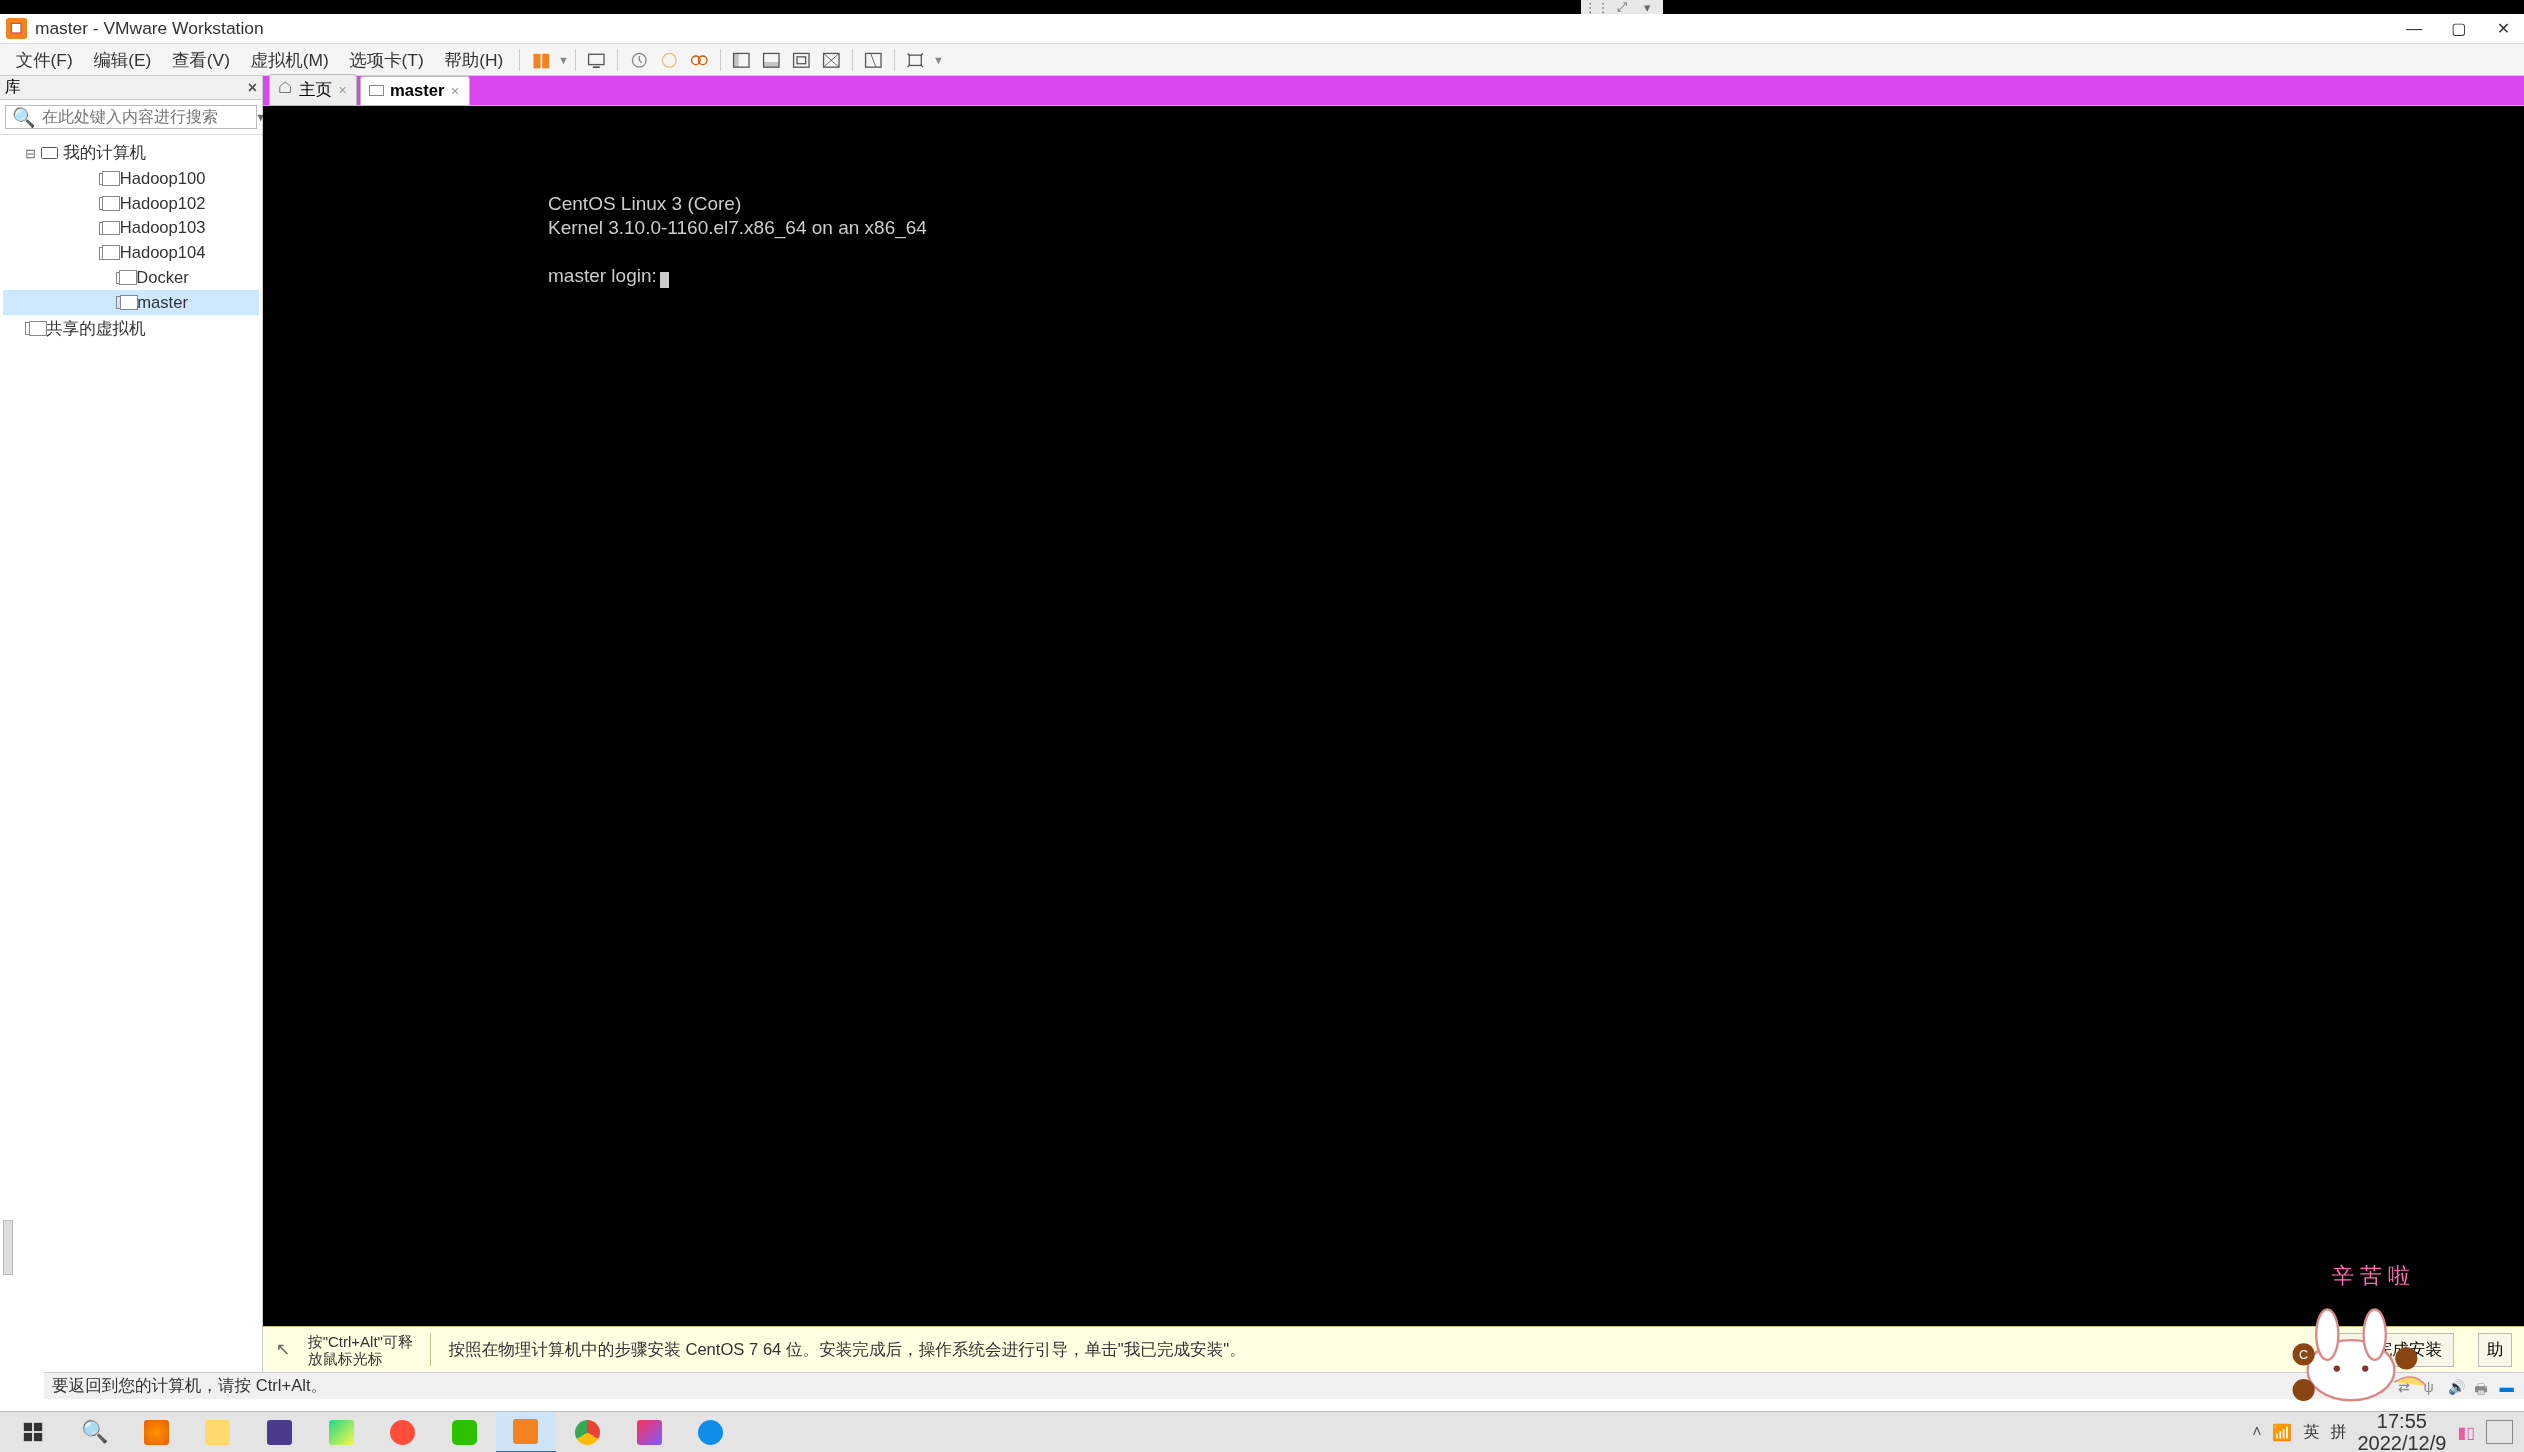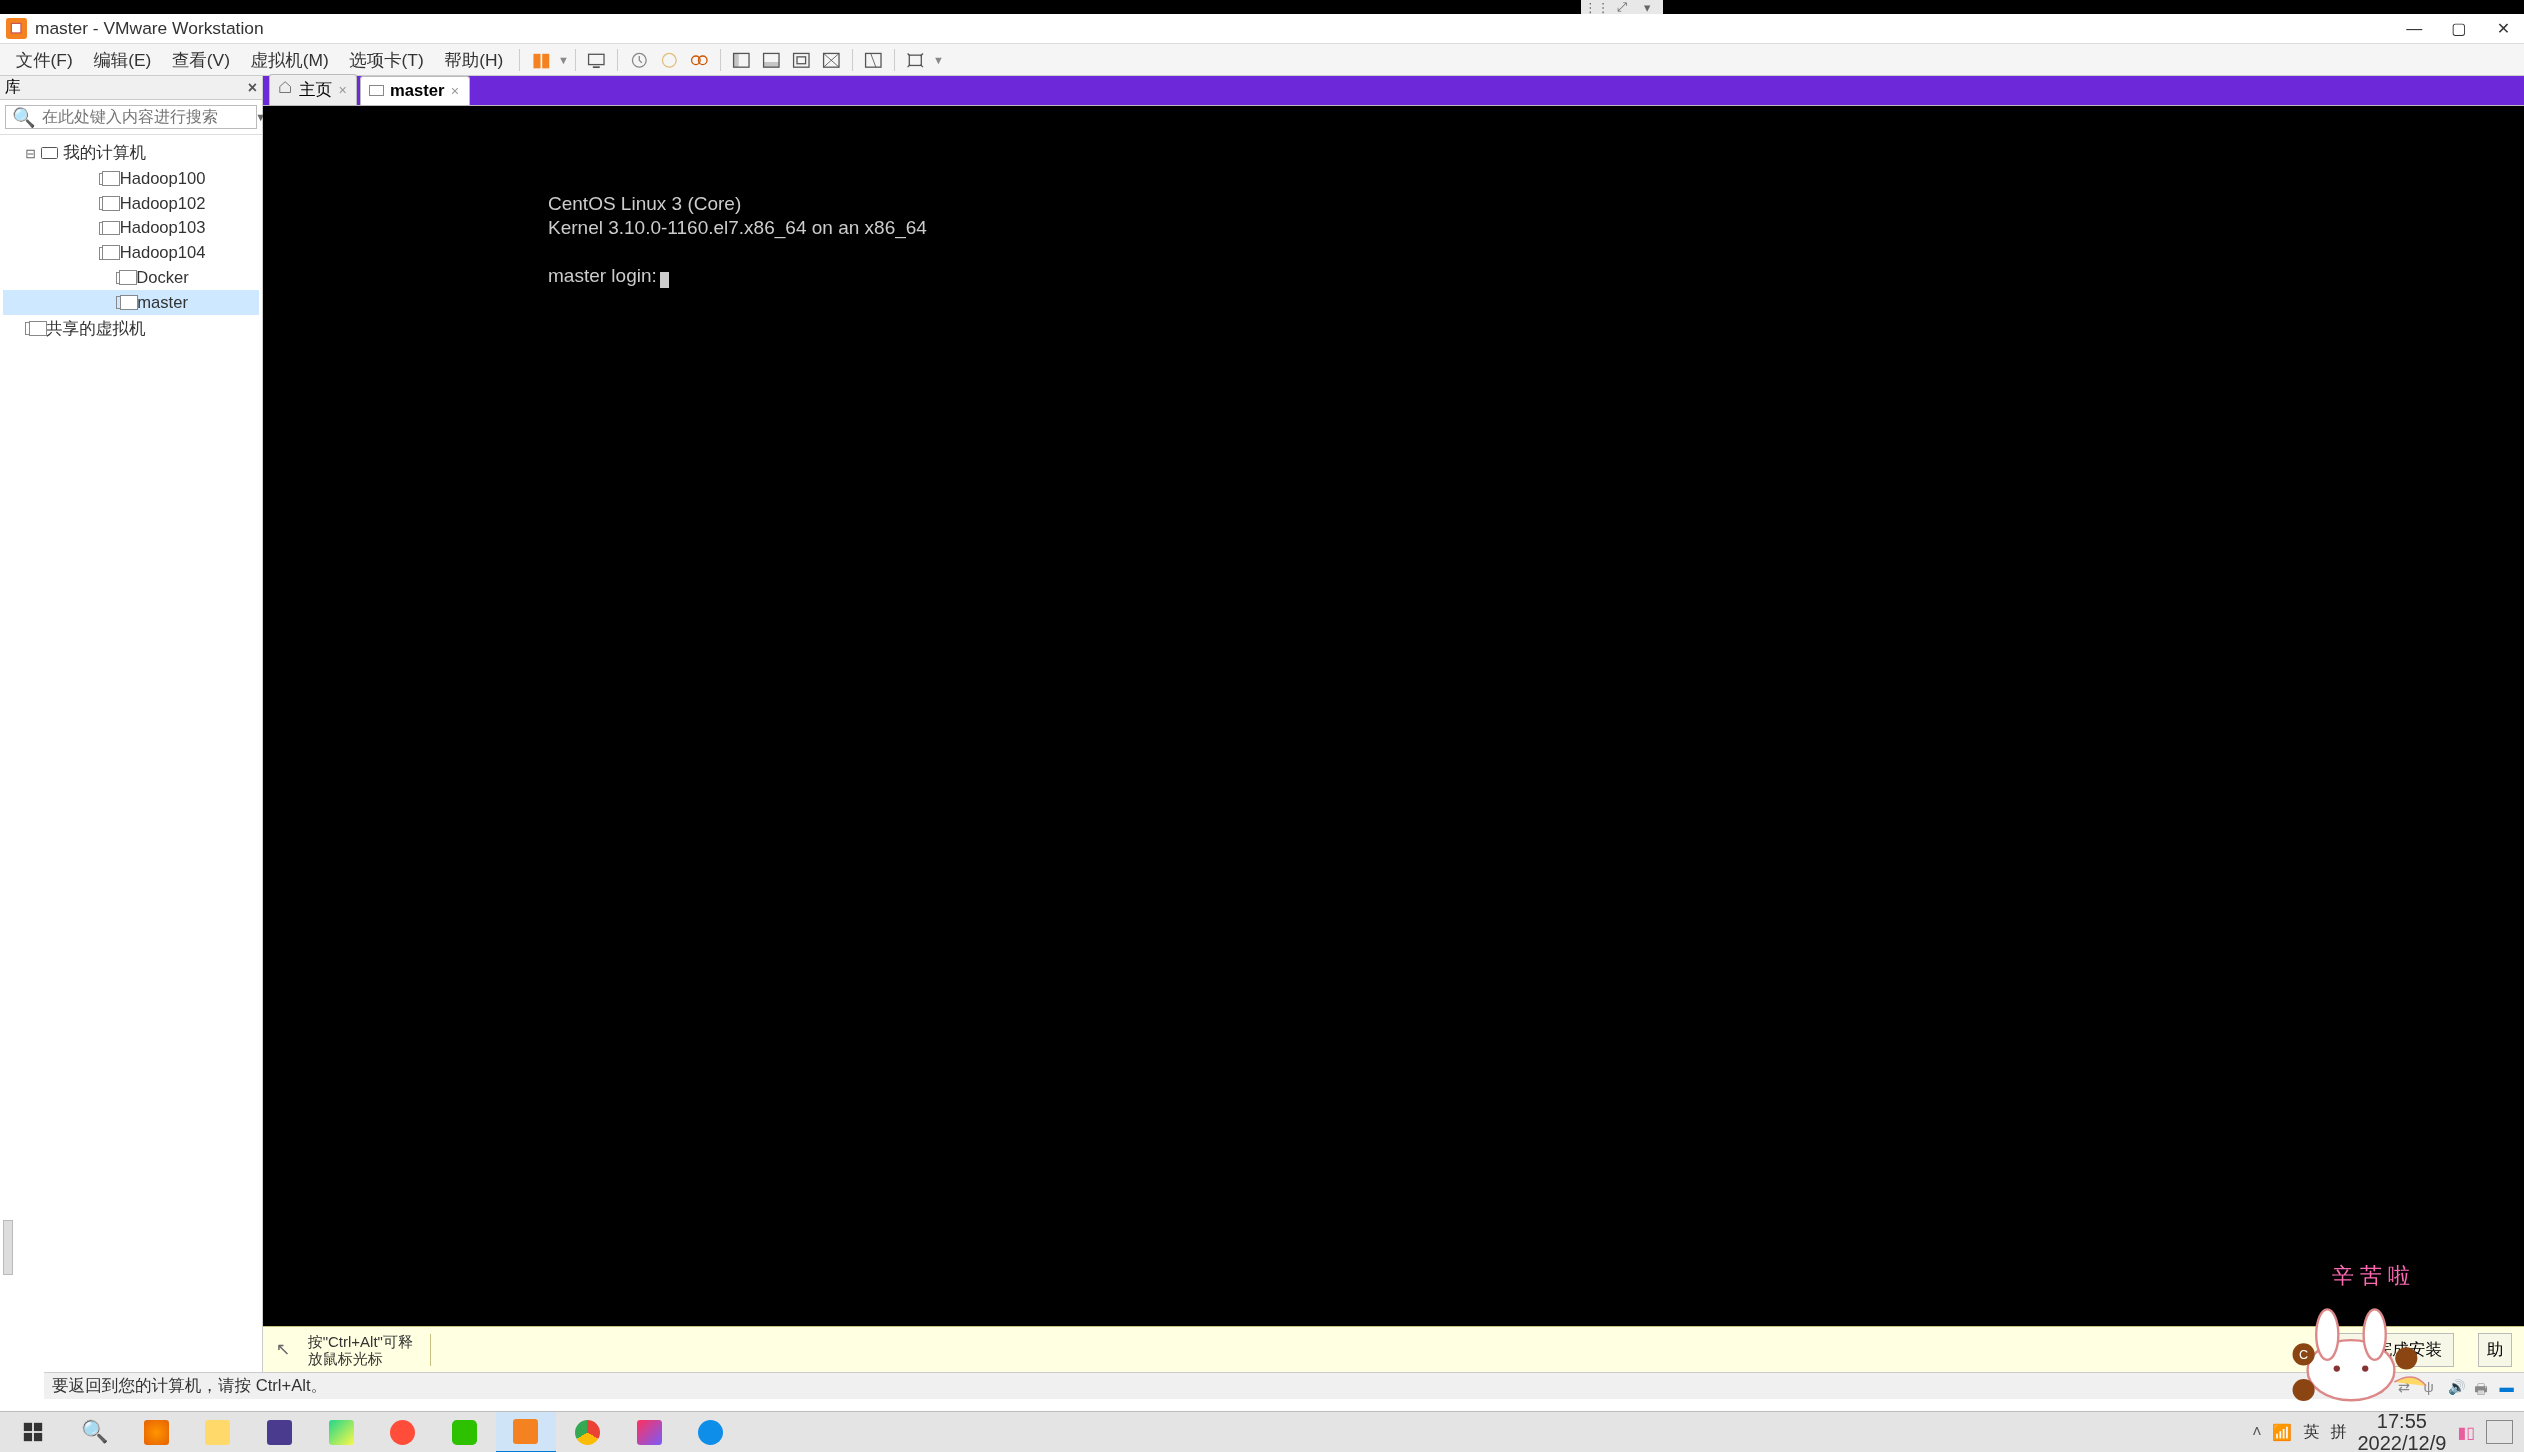--- a/index.html
+++ b/index.html
@@ -31,21 +31,21 @@
 .tree { padding: 4.8px 3.2px; font-size: 16.6px; color: #333; }
 .tree-row { display: flex; align-items: center; gap: 4.8px; padding: 2.4px 1.6px; }
 .tree-indent1 { padding-left: 22px; }
 .tree-indent2 { padding-left: 44px; justify-content: center; }
 .tw { width: 11px; text-align: center; color: #666; font-size: 12.7px; }
 .mon-ico { width: 17.4px; height: 12.7px; border: 1.6px solid #555; border-radius: 1.6px; display: inline-block; }
 .vm-ico { width: 16px; height: 12.7px; border: 1.2px solid #888; display: inline-block; position: relative; }
 .vm-ico::after { content: ""; position: absolute; left: 2.4px; top: -2.4px; width: 16px; height: 12.7px; border: 1.2px solid #888; background: #fff; }
 .selected { background: #cde8ff; }
 .main { flex: 1; display: flex; flex-direction: column; background: #000; }
-.tabs { height: 30px; background: #6d28d9; display: flex; align-items: flex-end; border-bottom: 0.8px solid #bbb; padding-left: 6.3px; gap: 3.2px; }
+.tabs { height: 30px; background: #d946ef; display: flex; align-items: flex-end; border-bottom: 0.8px solid #bbb; padding-left: 6.3px; gap: 3.2px; }
 .tab { background: #fff; border: 0.8px solid #bbb; border-bottom: none; padding: 4px 9.5px 4.8px 8px; display: flex; align-items: center; gap: 6.3px; font-size: 16.6px; border-radius: 3.2px 3.2px 0 0; }
 .tab.inactive { background: #eee; }
 .tab-close { color: #999; font-size: 14.3px; }
 .home-ico { width: 14.3px; height: 14.3px; }
 .vm-tab-ico { width: 14.3px; height: 11px; border: 1.2px solid #888; display: inline-block; }
 .console { flex: 1; background: #000; color: #ccc; font-family: "Consolas", "Courier New", monospace; font-size: 19px; padding: 87px 0 0 285px; line-height: 1.15; white-space: pre; }
 .cursor { display: inline-block; width: 9.5px; height: 16px; background: #ccc; vertical-align: text-bottom; margin-left: 3.2px; }
 .hint-bar { height: 46px; background: #ffffe1; border-top: 0.8px solid #c8c080; display: flex; align-items: center; padding: 0 12.7px; gap: 17.4px; font-size: 16.6px; color: #333; }
 .hint-cursor-ico { font-size: 17.4px; color: #666; }
 .hint-small { font-size: 15px; line-height: 1.15; }
@@ -245,20 +245,21 @@
 <span></span>
 <span>master login:</span><span class="cursor"></span></div>
 
     <div class="hint-bar">
       <span class="hint-cursor-ico">↖</span>
       <div class="hint-small">
         <div>按"Ctrl+Alt"可释</div>
         <div>放鼠标光标</div>
       </div>
       <span class="hint-sep"></span>
+      <span>按照在物理计算机中的步骤安装 CentOS 7 64 位。安装完成后，操作系统会进行引导，单击"我已完成安装"。</span>
       <button class="hint-btn">我已完成安装</button>
       <button class="hint-btn" style="margin-left:6.3px;padding:4.8px 8px">助</button>
     </div>
   </div>
 </div>
 
 <div class="thumb-strip"></div>
 
 <div class="status-bar">
   <span>要返回到您的计算机，请按 Ctrl+Alt。</span>

